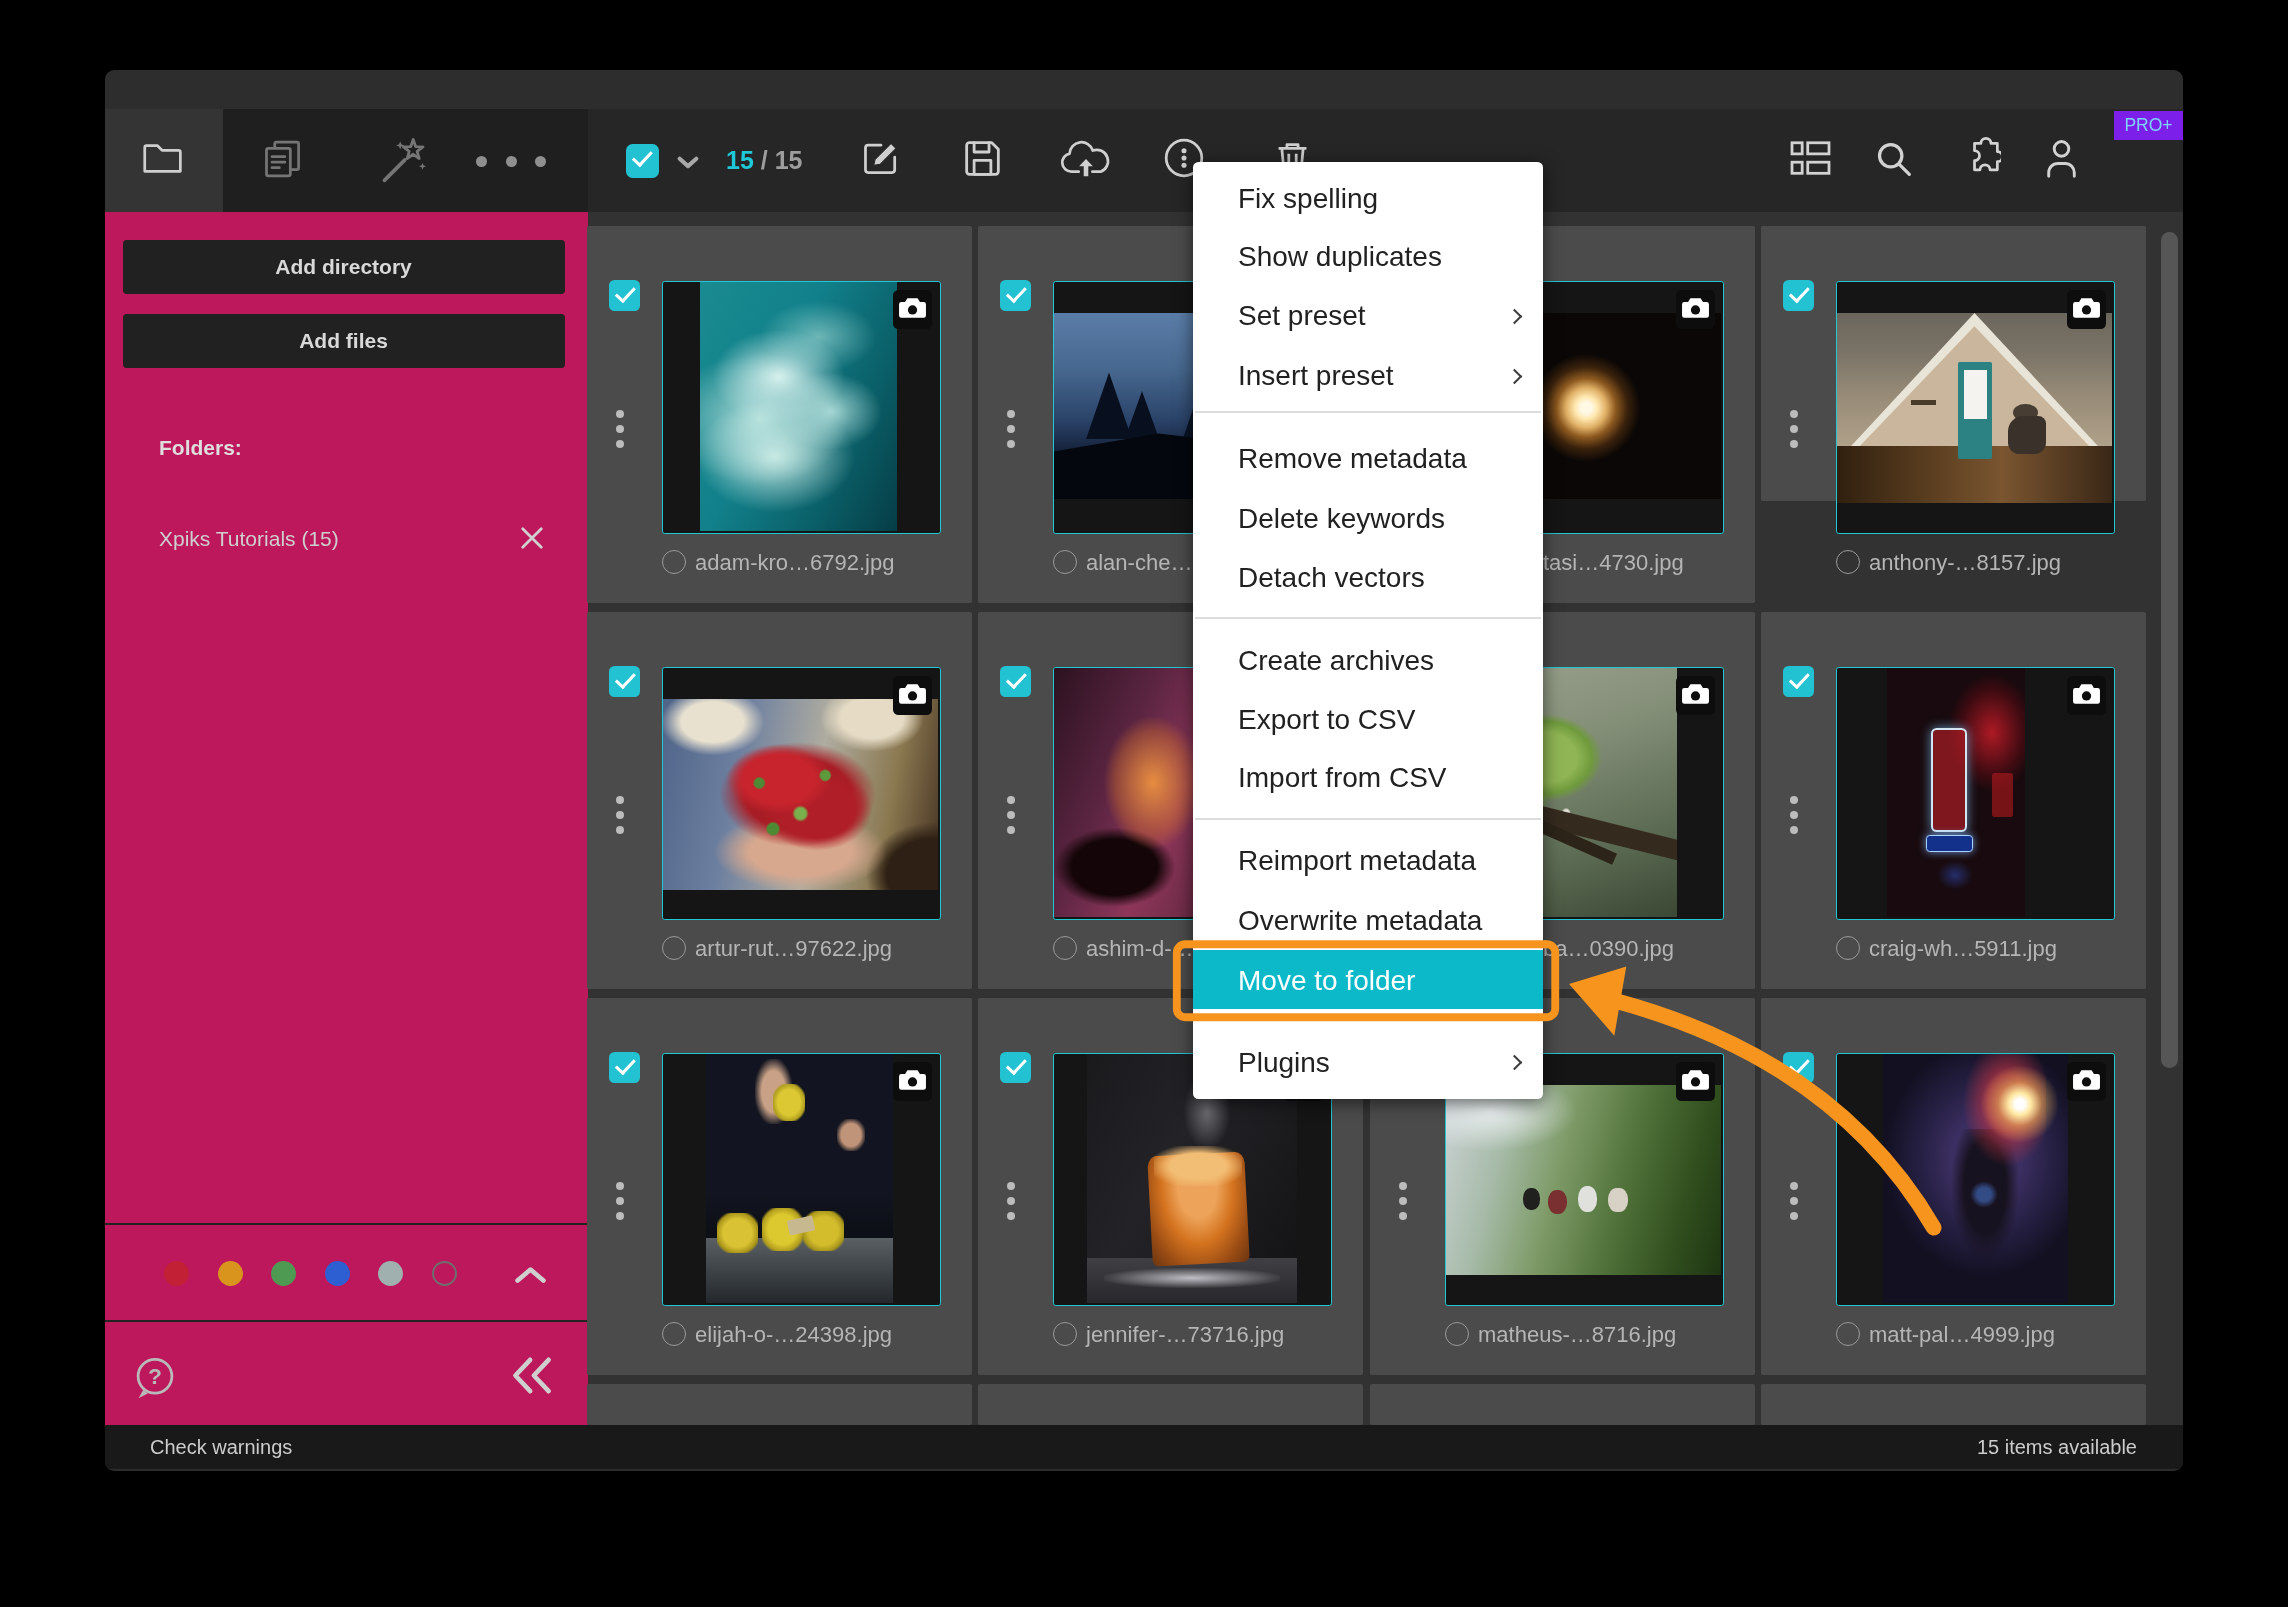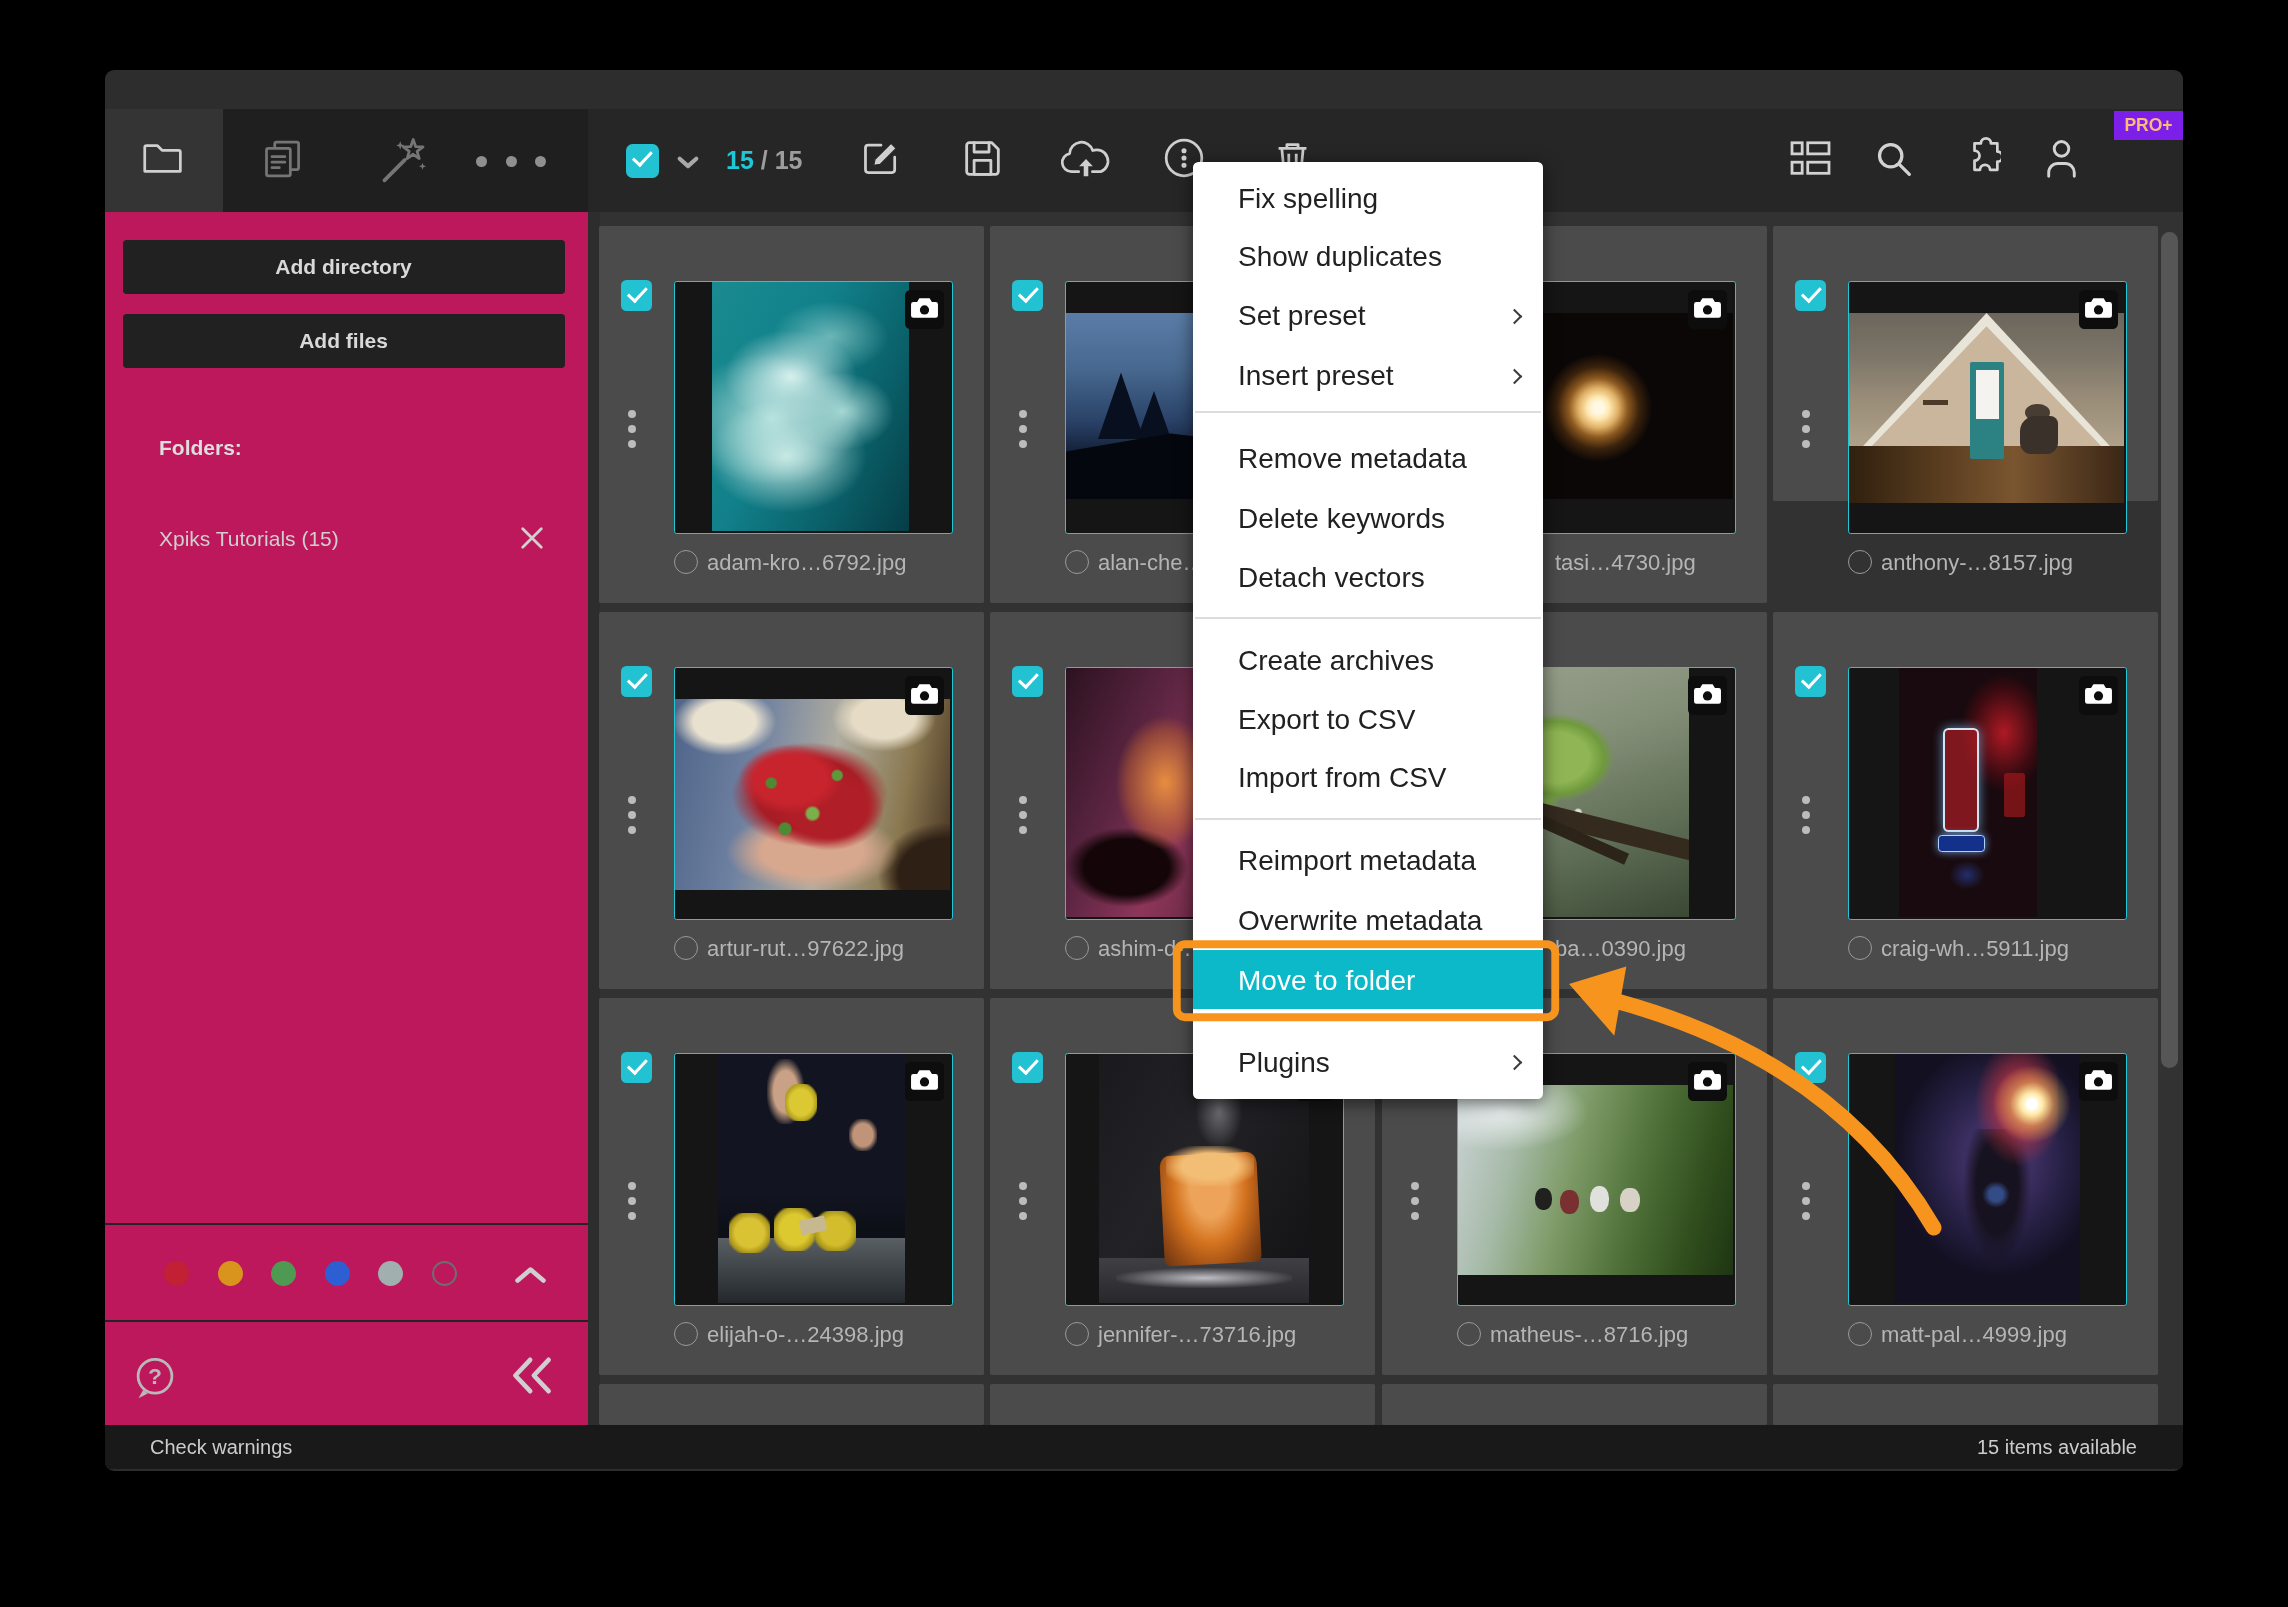--- a/index.html
+++ b/index.html
@@ -9,27 +9,27 @@
   overflow:hidden;background:#2d2d2d;}
 .abs{position:absolute;}
 #titlebar{left:0;top:0;width:100%;height:39px;
   background:linear-gradient(180deg,#4a4a4a 0%,#414141 40%,#393939 100%);
   border-bottom:0.9px solid #2a2a2a;}
 .tl{top:10px;width:19.4px;height:19.4px;border-radius:50%;}
 #title{width:100%;top:8.3px;text-align:center;font-size:22px;color:#b4b4b4;}
 #toolbar{left:0;top:39px;width:100%;height:103px;background:#262626;}
 #tab1{left:0;top:0;width:118px;height:103px;background:#343434;}
 #tgroup{left:118px;top:0;width:365px;height:103px;background:#1f1f1f;}
-#probadge{right:0;top:41px;width:69px;height:29px;background:#7c1fe8;color:#fdba74;
-  font-weight:bold;font-size:17.5px;text-align:center;line-height:29px;}
+#probadge{right:0;top:41px;width:69px;height:29px;background:#7c1fe8;color:#7dd3fc;
+  font-weight:normal;font-size:17.5px;text-align:center;line-height:29px;}
 #sidebar{left:0;top:142px;width:483px;height:1213px;background:#be185d;}
 .sbtn{left:17.5px;width:442px;height:54px;background:#212121;border-radius:3.7px;
   color:#d9d9d9;font-weight:bold;font-size:21px;text-align:center;line-height:54px;}
 .sdiv{left:0;width:483px;height:1.8px;background:#232323;}
-#grid{left:495px;top:142px;width:1596px;height:1213px;background:#323232;}
+#grid{left:483px;top:142px;width:1596px;height:1213px;background:#323232;}
 .card{position:absolute;width:385px;height:377px;background:#4b4b4b;border-radius:1.8px;}
 .cbx{position:absolute;width:31px;height:31px;background:#23c2d2;border-radius:5.5px;}
 .cbx:after{content:"";position:absolute;left:6.5px;top:7.4px;width:15.7px;height:8.3px;
   border-left:3.7px solid #fff;border-bottom:3.7px solid #fff;transform:rotate(-47deg);}
 .frame{position:absolute;left:75px;top:55px;width:279px;height:253px;background:#151515;
   border:1.8px solid #20c8d6;border-radius:2.8px;overflow:hidden;}
 .ph{position:absolute;overflow:hidden;}
 .cam{position:absolute;right:8.3px;top:8.3px;width:39px;height:39px;background:#0d0d0d;
   border-radius:5.5px;}
 .dots3{position:absolute;left:29px;width:8.3px;}

